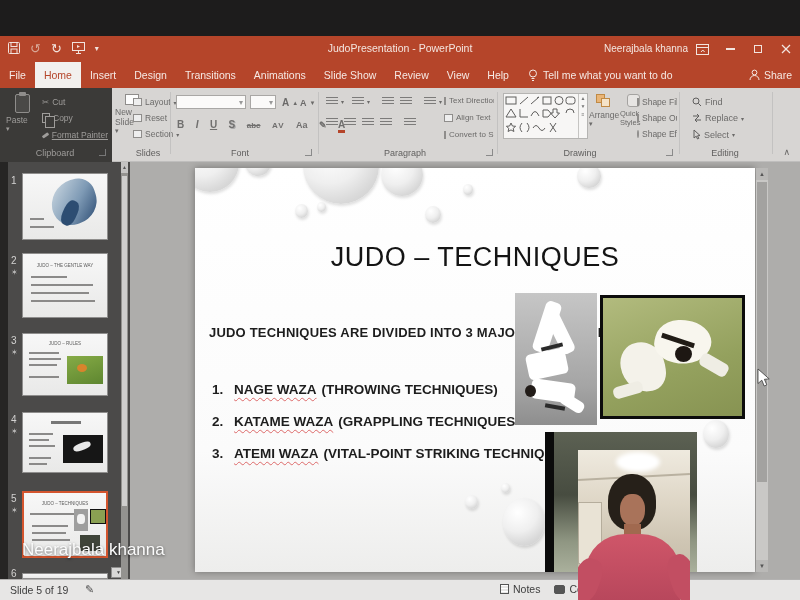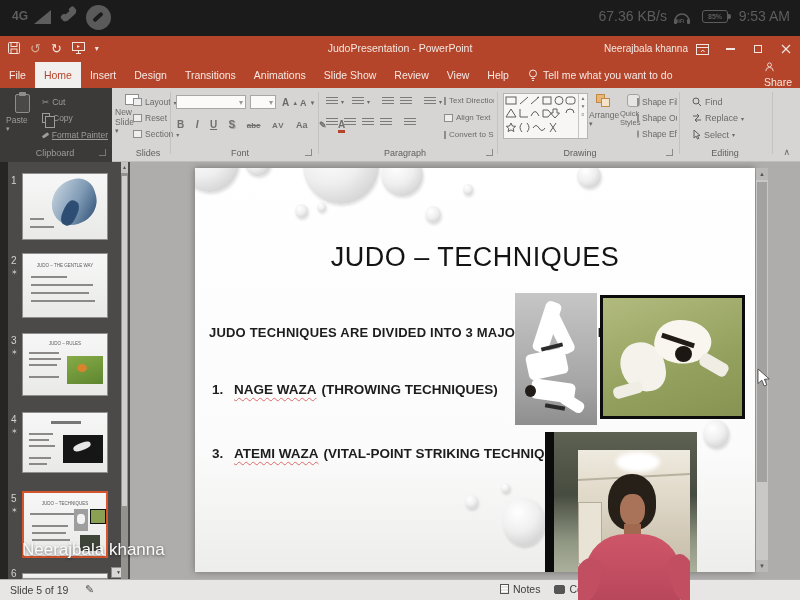--- a/index.html
+++ b/index.html
@@ -35,21 +35,21 @@
   .tbar .user{position:absolute;right:112px;top:7px;font-size:10px;color:#f4e6e0;}
   .winctl{position:absolute;top:0;height:26px;width:28px;display:flex;align-items:center;justify-content:center;}
   .mmin i{display:block;width:9px;height:2px;background:#f2e4df;}
   .mres i{display:block;width:8px;height:8px;border:1px solid #f2e4df;}
 
   
   .tabs{position:absolute;left:0;top:26px;width:800px;height:26px;background:#b5452a;display:flex;align-items:stretch;font-size:10.5px;color:#f6e9e4;}
   .tab{padding:0 9px;display:flex;align-items:center;cursor:default;}
   .tab.active{background:#f2f0ee;color:#b5452a;}
   .tellme{display:flex;align-items:center;gap:5px;padding:0 10px;}
-  .share{position:absolute;right:8px;top:0;height:26px;display:flex;align-items:flex-start;gap:4px;flex-direction:column;}
+  .share{position:absolute;right:8px;top:0;height:26px;display:flex;align-items:center;gap:4px;}
 
   
   .ribbon{position:absolute;left:0;top:52px;width:800px;height:74px;background:#d7d5d3;border-bottom:1px solid #bfbebd;}
   .rdark{position:absolute;left:0;top:0;width:112px;height:74px;background:#3b3a38;}
   .gsep{position:absolute;top:4px;width:1px;height:62px;background:#c3c2c1;}
   .glabel{position:absolute;bottom:3px;font-size:9px;color:#605f5e;text-align:center;}
   .glabel.dk{color:#9e9c9a;}
   .launch{position:absolute;bottom:5px;width:7px;height:7px;border-right:1px solid #8a8a8a;border-bottom:1px solid #8a8a8a;}
   .rbtn{position:absolute;font-size:8.5px;color:#6b6a69;white-space:nowrap;display:flex;align-items:center;gap:3px;}
   .rbig{position:absolute;font-size:8.5px;color:#6b6a69;}
@@ -123,39 +123,20 @@
   .itpanel{position:absolute;left:690px;top:450px;width:110px;height:150px;background:#272727;z-index:20;}
   .avatar{position:absolute;left:27px;top:42px;width:57px;height:62px;border-radius:50%;background:radial-gradient(circle at 40% 35%,#e2edee,#c3d6da);display:flex;align-items:center;justify-content:center;font-size:26px;font-weight:bold;color:#1d605c;}
   .micbox{position:absolute;left:52px;top:70px;width:35px;height:37px;border-radius:5px;background:rgba(72,72,72,.88);display:flex;align-items:center;justify-content:center;}
   .cursor{position:absolute;left:757px;top:368px;z-index:50;}
 </style>
 </head>
 <body>
 
 <div class="screen">
 
-  <div class="abar">
-    <span class="net">4G</span>
-    <span class="sig-tri"></span>
-    <span class="handset"></span>
-    <span class="cphone">
-        <i></i>
-      </span>
-    <span class="speed">67.36 KB/s</span>
-    <span class="hset">
-      <svg width="20" height="15" viewBox="0 0 20 15">
-          <path d="M3 11 a7 7 0 0 1 14 0" stroke="#5d5d5d" stroke-width="1.6" fill="none"></path>
-          <rect x="2" y="9" width="3" height="5" rx="1" fill="#5d5d5d"></rect>
-          <rect x="15" y="9" width="3" height="5" rx="1" fill="#5d5d5d"></rect>
-        </svg>
-      <span class="hifi">HiFi</span>
-    </span>
-    <span class="batt">85%</span>
-    <span class="time">9:53 AM</span>
-  </div>
 
   <div class="win">
 
     <div class="tbar">
       <div class="qat">
         <span><svg width="12" height="12" viewBox="0 0 12 12">
               <rect x="0.5" y="0.5" width="11" height="11" rx="1" stroke="#f2e3dd" fill="none"></rect>
               <rect x="3" y="0.5" width="6" height="4" stroke="#f2e3dd" fill="none"></rect>
               <rect x="3" y="7" width="6" height="4.5" stroke="#f2e3dd" fill="none"></rect>
             </svg></span>
@@ -512,20 +493,21 @@
           <div class="drop" style="left:268px;top:16px;width:10px;height:11px;"></div>
           <div class="drop" style="left:382px;top:-4px;width:24px;height:24px;"></div>
           <div class="drop" style="left:306px;top:315px;width:9px;height:10px;"></div>
           <div class="drop" style="left:270px;top:327px;width:13px;height:14px;"></div>
           <div class="drop" style="left:308px;top:330px;width:42px;height:48px;"></div>
           <div class="drop" style="left:508px;top:252px;width:26px;height:28px;"></div>
 
           <div class="stitle">JUDO – TECHNIQUES</div>
           <div class="sintro">JUDO TECHNIQUES ARE DIVIDED INTO 3 MAJOR CATEGORIES:</div>
           <div class="sitem" style="top:214px;"><span class="no">1.</span><span class="term">NAGE WAZA</span><span class="rest">(THROWING TECHNIQUES)</span></div>
+          <div class="sitem" style="top:246px;"><span class="no">2.</span><span class="term">KATAME WAZA</span><span class="rest">(GRAPPLING TECHNIQUES</span></div>
           <div class="sitem" style="top:278px;"><span class="no">3.</span><span class="term">ATEMI WAZA</span><span class="rest">(VITAL-POINT STRIKING TECHNIQUES)</span></div>
 
           <div class="simg" style="left:320px;top:125px;width:82px;height:132px;background:linear-gradient(180deg,#c6c6c6,#a5a5a5 70%,#8e8e8e);">
             <div class="gi" style="left:24px;top:8px;width:16px;height:52px;transform:rotate(18deg);"></div>
             <div class="gi" style="left:38px;top:16px;width:14px;height:46px;transform:rotate(-26deg);"></div>
             <div class="gi" style="left:12px;top:58px;width:40px;height:26px;transform:rotate(-12deg);"></div>
             <div style="position:absolute;left:26px;top:52px;width:22px;height:4px;background:#2a2a2a;transform:rotate(-14deg);"></div>
             <div class="gi" style="left:16px;top:88px;width:44px;height:20px;transform:rotate(8deg);"></div>
             <div class="gi" style="left:44px;top:104px;width:26px;height:12px;transform:rotate(32deg);"></div>
             <div style="position:absolute;left:10px;top:92px;width:11px;height:12px;background:#221c18;border-radius:50%;"></div>

